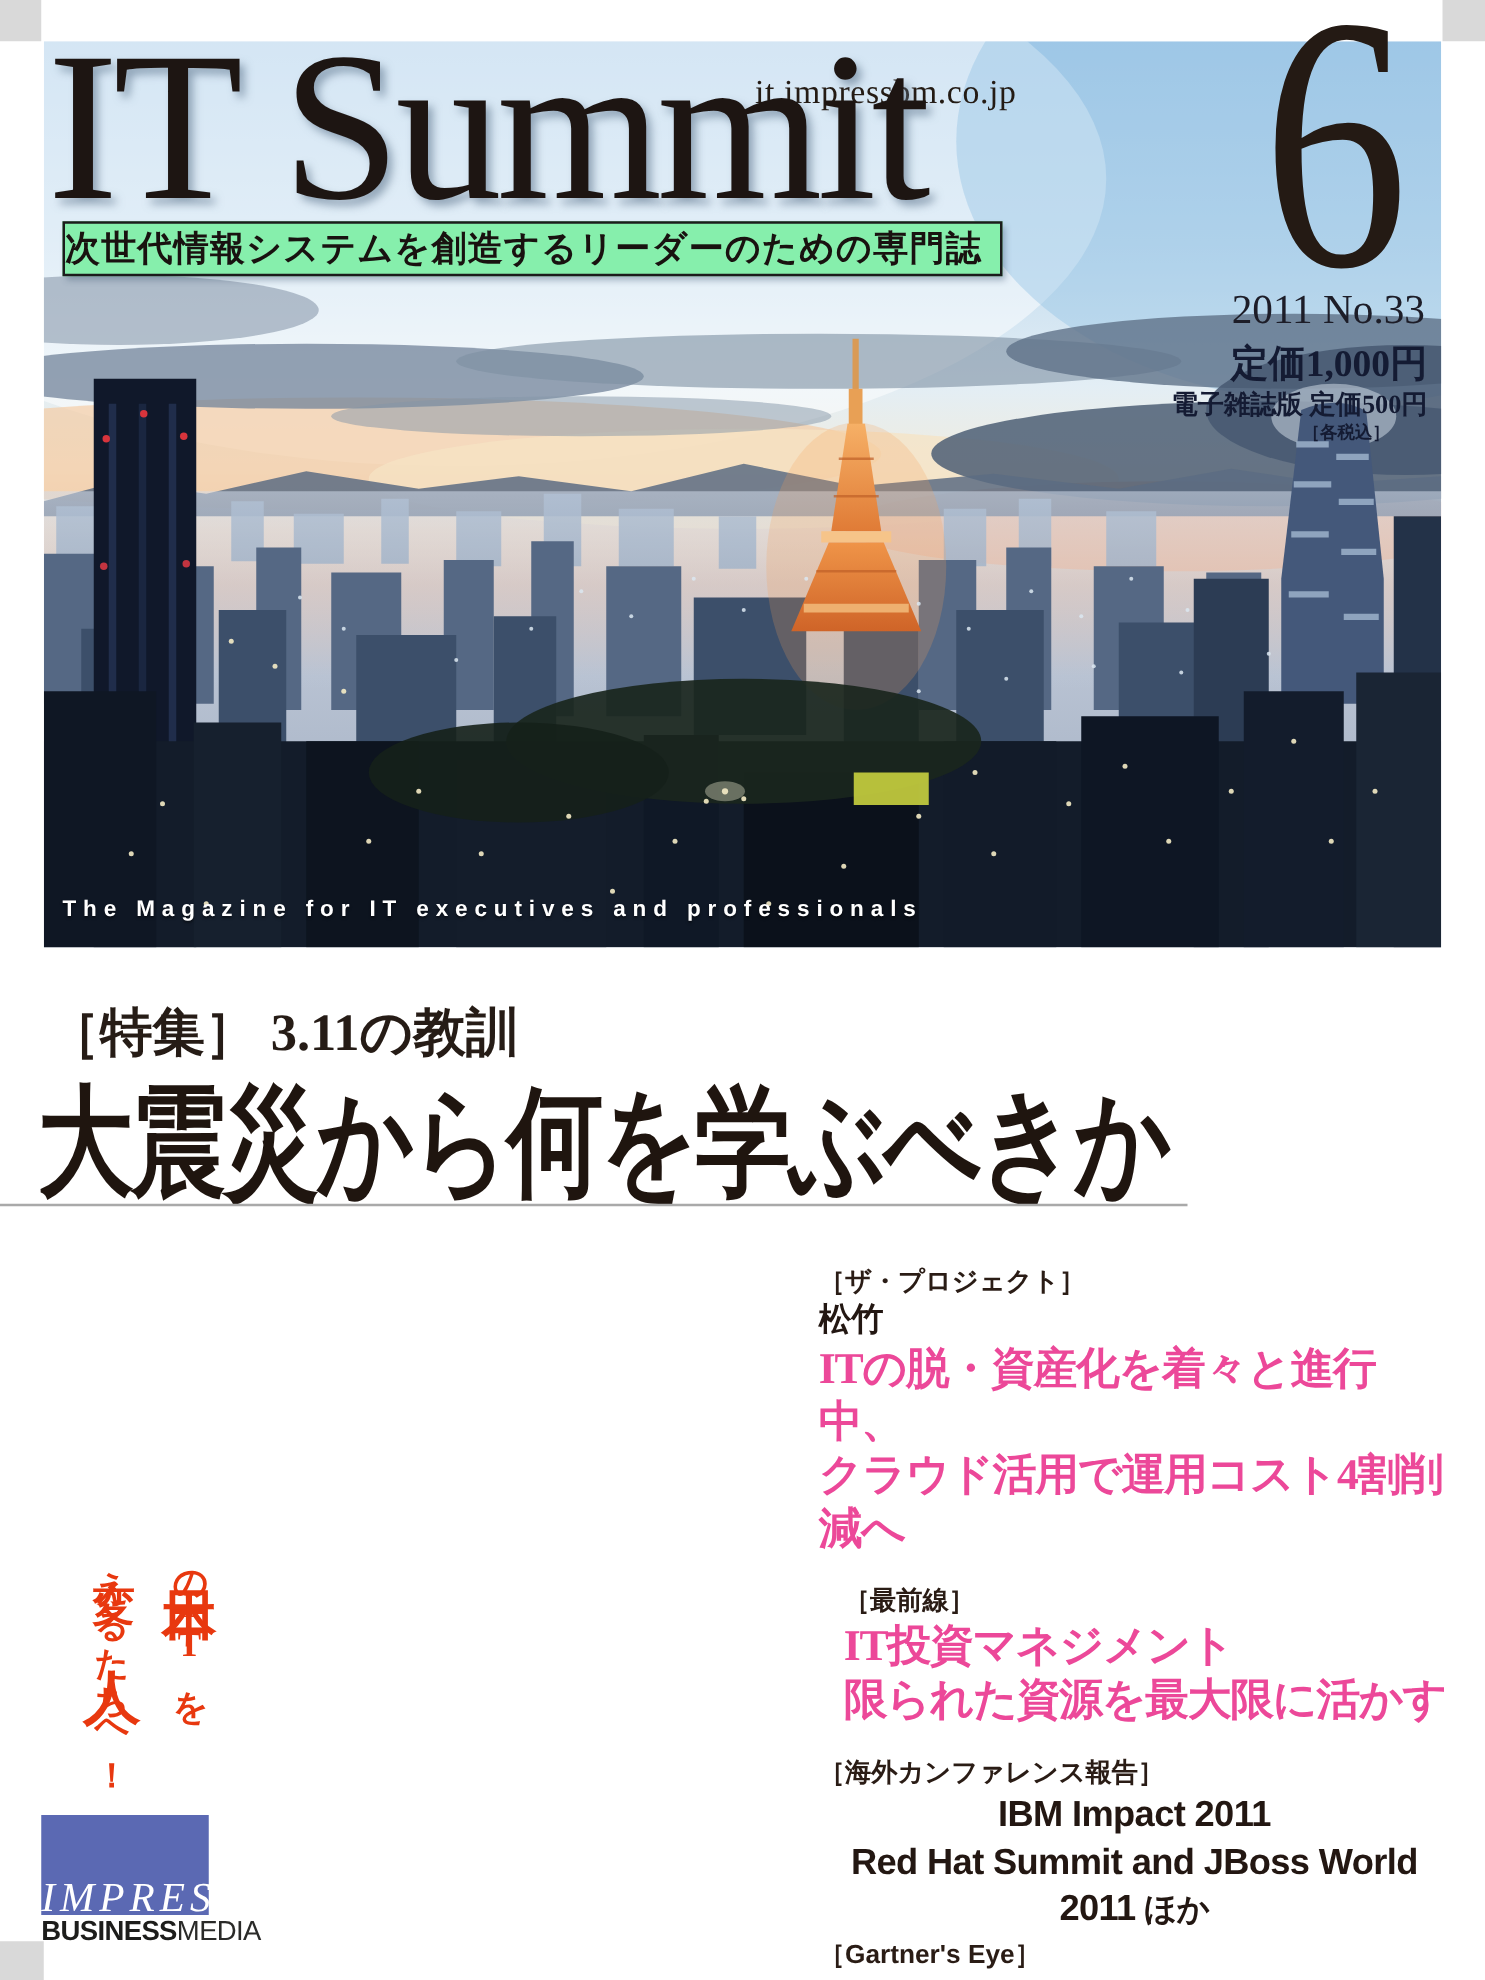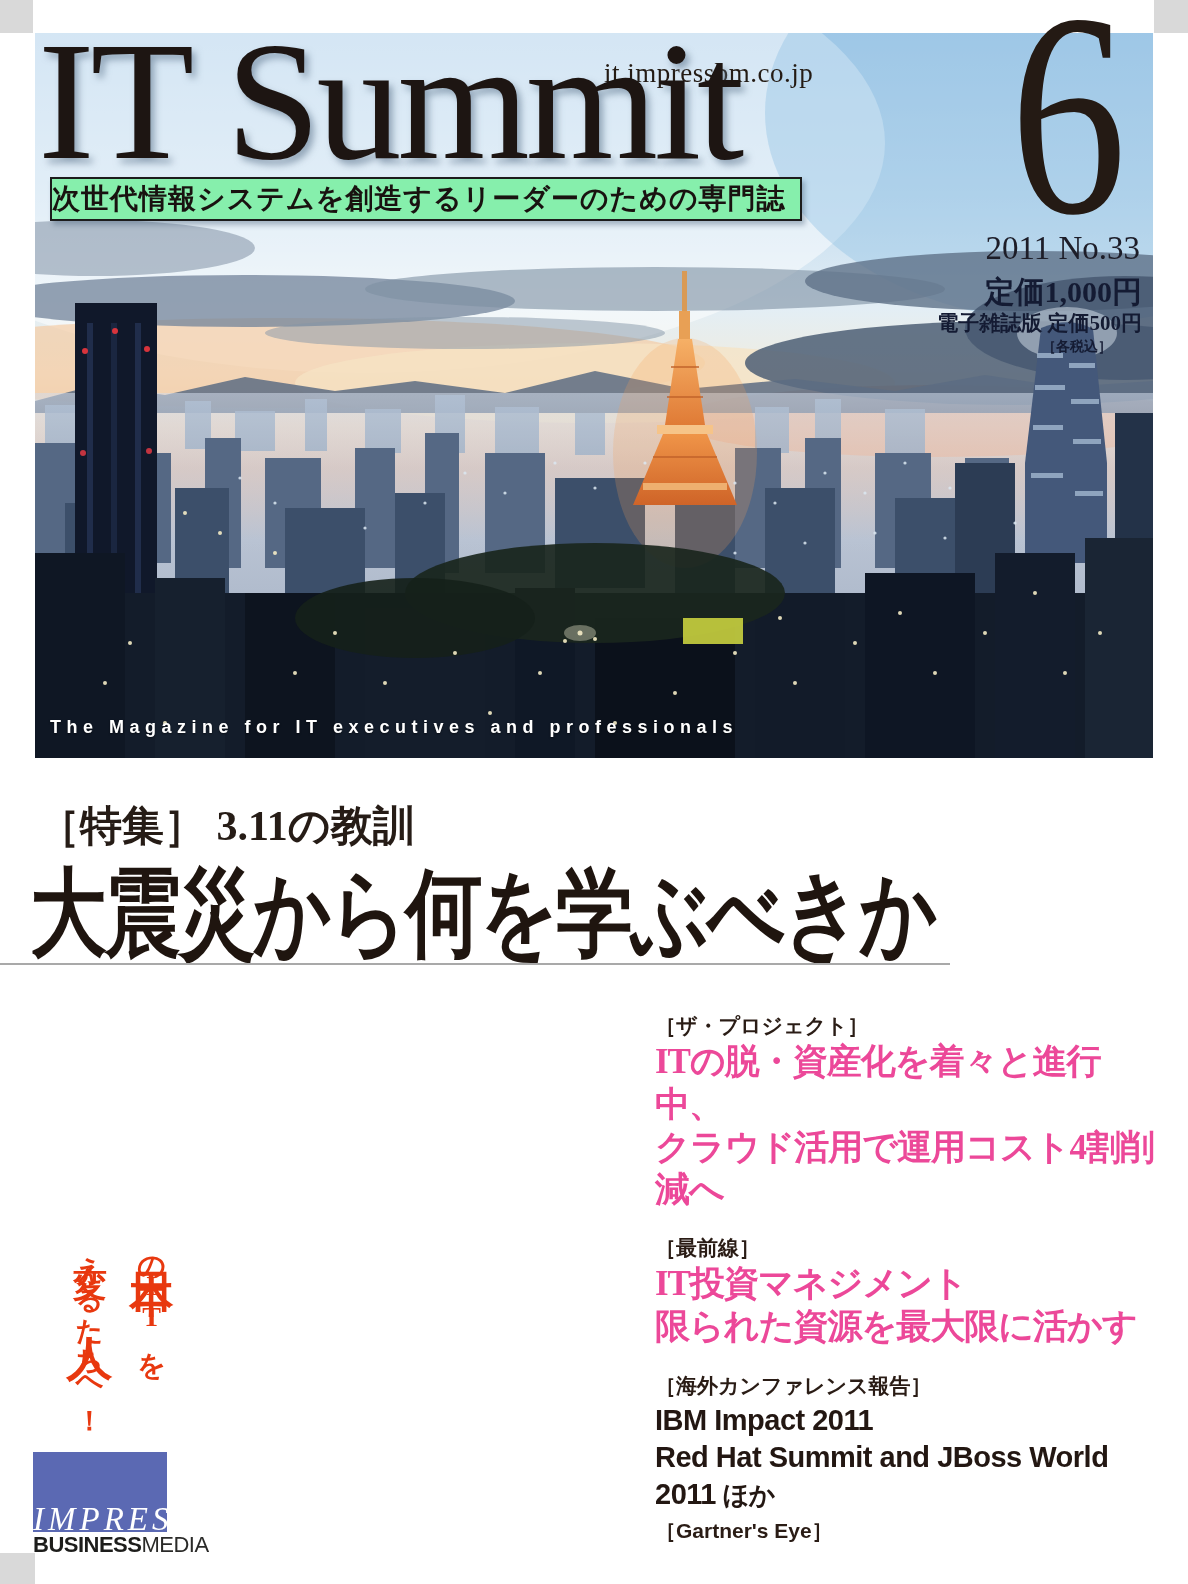--- a/index.html
+++ b/index.html
@@ -49,23 +49,23 @@
         transform:scaleX(.8);transform-origin:left top;}
   .rule{left:0;top:963px;width:950px;height:2px;background:#a9a9a9;}
 
   
   .articles{left:655px;top:1014px;width:505px;}
   .article{margin-bottom:24px;}
   .article .cat{font-size:21px;font-weight:700;color:#2a1c15;line-height:1.15;margin-bottom:3px;}
   .article .kicker{font-size:26px;font-weight:800;color:#231712;line-height:1.15;margin-bottom:3px;}
   .title-serif{font-family:"Liberation Serif","DejaVu Serif",serif;font-size:35px;font-weight:700;
         color:#ec4899;line-height:1.22;letter-spacing:-1px;}
-  .title-sans{font-size:29px;font-weight:800;color:#231712;line-height:1.28;letter-spacing:-.5px;}
+  .title-sans{font-size:29px;font-weight:800;color:#231712;line-height:1.28;letter-spacing:-.5px;text-align:center;}
   .suffix{font-size:26px;font-weight:800;}
-  .mb26{margin-bottom:26px;} .mb18{margin-bottom:6px;} .mb20{margin-bottom:20px;}
+  .mb26{margin-bottom:26px;margin-left:20px;} .mb18{margin-bottom:6px;} .mb20{margin-bottom:20px;}
 
   
   .side-msg{left:52px;top:1238px;height:240px;writing-mode:vertical-rl;text-orientation:upright;
         color:var(--accent-red,#e8380f);font-family:"Liberation Serif","DejaVu Serif",serif;
         font-weight:700;}
   .side-msg .vcol{margin-left:12px;line-height:1.1;}
   .s-big{font-size:44px;} .s-med{font-size:28px;} .s-big2{font-size:34px;}
   .s-huge{font-size:46px;} .s-sm{font-size:27px;}
 
   
@@ -303,20 +303,21 @@
 
   <div class="abs photo-caption">The Magazine for IT executives and professionals</div>
 
   <div class="abs feature-label">［特集］ 3.11の教訓</div>
   <div class="abs feature-title">大震災から何を学ぶべきか</div>
   <div class="abs rule"></div>
 
   <div class="abs articles">
     <div class="article">
       <div class="cat">［ザ・プロジェクト］</div>
+      <div class="kicker">松竹</div>
       <div class="title-serif">ITの脱・資産化を着々と進行中、</div>
       <div class="title-serif">クラウド活用で運用コスト4割削減へ</div>
     </div>
     <div class="article mb26">
       <div class="cat">［最前線］</div>
       <div class="title-serif">IT投資マネジメント</div>
       <div class="title-serif">限られた資源を最大限に活かす</div>
     </div>
     <div class="article mb18">
       <div class="cat">［海外カンファレンス報告］</div>

